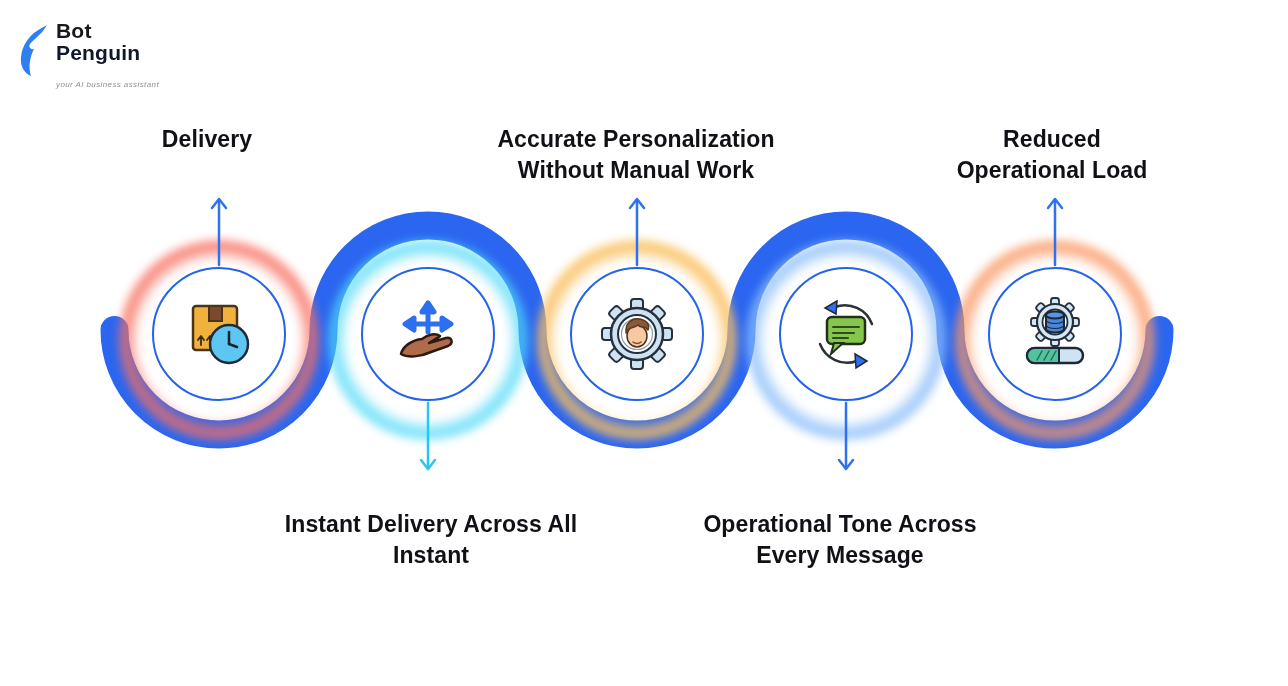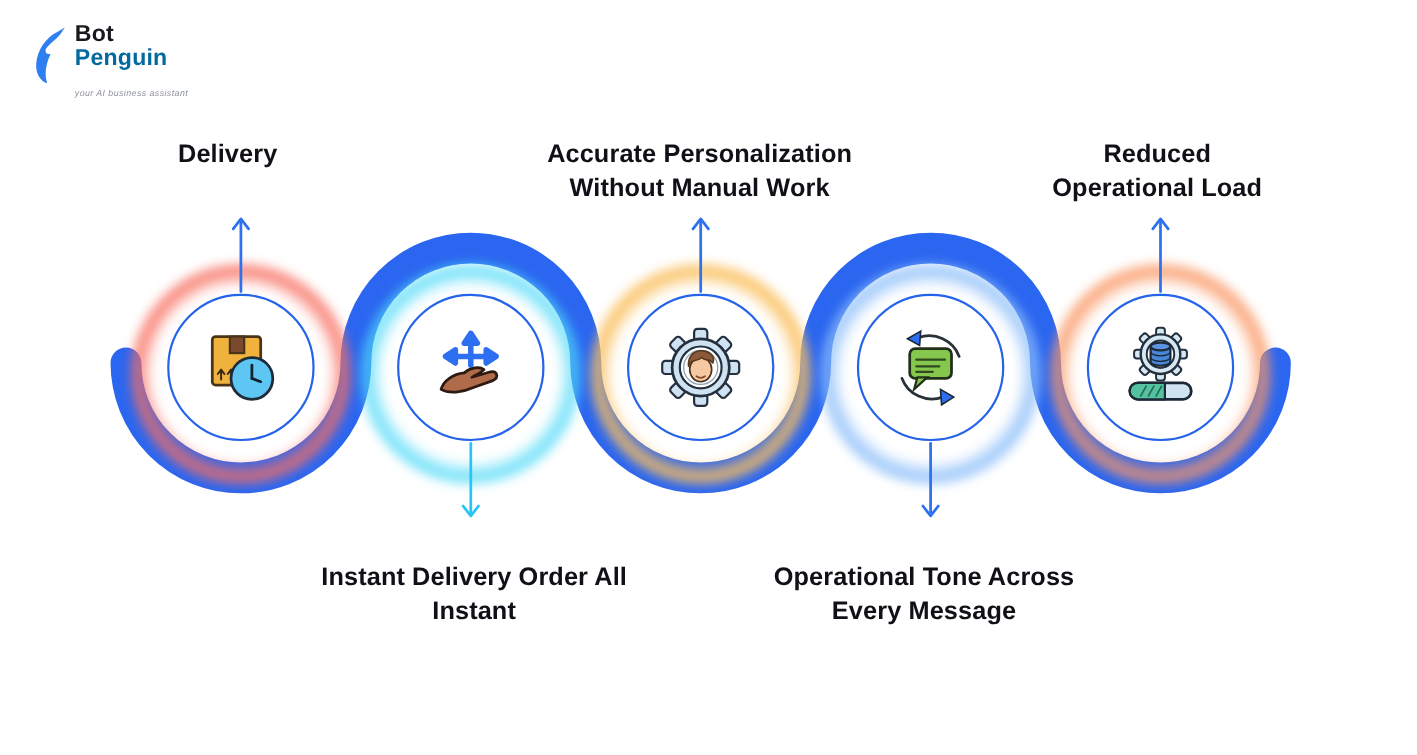--- a/index.html
+++ b/index.html
@@ -1,23 +1,23 @@
 <!DOCTYPE html>
 <html><head>
 <meta charset="utf-8">
 <style>
   html,body{margin:0;padding:0;background:#fff;font-family:"Liberation Sans",sans-serif;}
   #canvas{position:relative;width:1288px;height:686px;background:#ffffff;overflow:hidden;}
 
   
-  .logo{position:absolute;left:28px;top:20px;display:flex;align-items:flex-start;}
+  .logo{position:absolute;left:16px;top:20px;display:flex;align-items:flex-start;}
   .logo-mark{width:36px;height:52px;margin-top:4px;}
   .logo-text{margin-left:4px;}
   .logo-bot{font-size:21px;font-weight:800;color:#17191d;line-height:22px;letter-spacing:.2px;}
-  .logo-penguin{font-size:21px;font-weight:800;color:#0369a1;line-height:22px;letter-spacing:.2px;}
+  .logo-penguin{font-size:21px;font-weight:800;color:#0f172a;line-height:22px;letter-spacing:.2px;}
   .logo-tagline{font-size:8px;font-style:italic;color:#8a9099;margin-top:16px;letter-spacing:.4px;}
 
   
   .wave-svg{position:absolute;left:0;top:0;}
 
   
   .glow{position:absolute;width:200px;height:200px;border-radius:50%;filter:blur(5px);}
   .glow-red{background:radial-gradient(circle,rgba(248,110,95,0) 56%,rgba(248,110,95,.85) 66%,rgba(248,110,95,0) 90%);}
   .glow-cyan{background:radial-gradient(circle,rgba(80,218,248,0) 56%,rgba(80,218,248,.8) 66%,rgba(80,218,248,0) 90%);}
   .glow-amber{background:radial-gradient(circle,rgba(250,190,90,0) 56%,rgba(250,190,90,.9) 66%,rgba(250,190,90,0) 90%);}
@@ -205,21 +205,21 @@
   </div>
   <div class="step-label" style="left:466px;top:124px;">
     <div>Accurate Personalization</div>
     <div>Without Manual Work</div>
   </div>
   <div class="step-label" style="left:882px;top:124px;">
     <div>Reduced</div>
     <div>Operational Load</div>
   </div>
   <div class="step-label" style="left:261px;top:509px;">
-    <div>Instant Delivery Order All</div>
+    <div>Instant Delivery Across All</div>
     <div>Instant</div>
   </div>
   <div class="step-label" style="left:670px;top:509px;">
     <div>Operational Tone Across</div>
     <div>Every Message</div>
   </div>
 
   <div class="logo">
     <svg class="logo-mark" viewBox="0 0 36 52">
       <path d="M31,1 L24,5 C14,10 6,21 5,33 C4,42 8,49 15,52 C12,43 14,33 18,25 C15,26 12,23 14,20 C17,16 23,12 27,7 Z" fill="#2e7ff2"></path>

